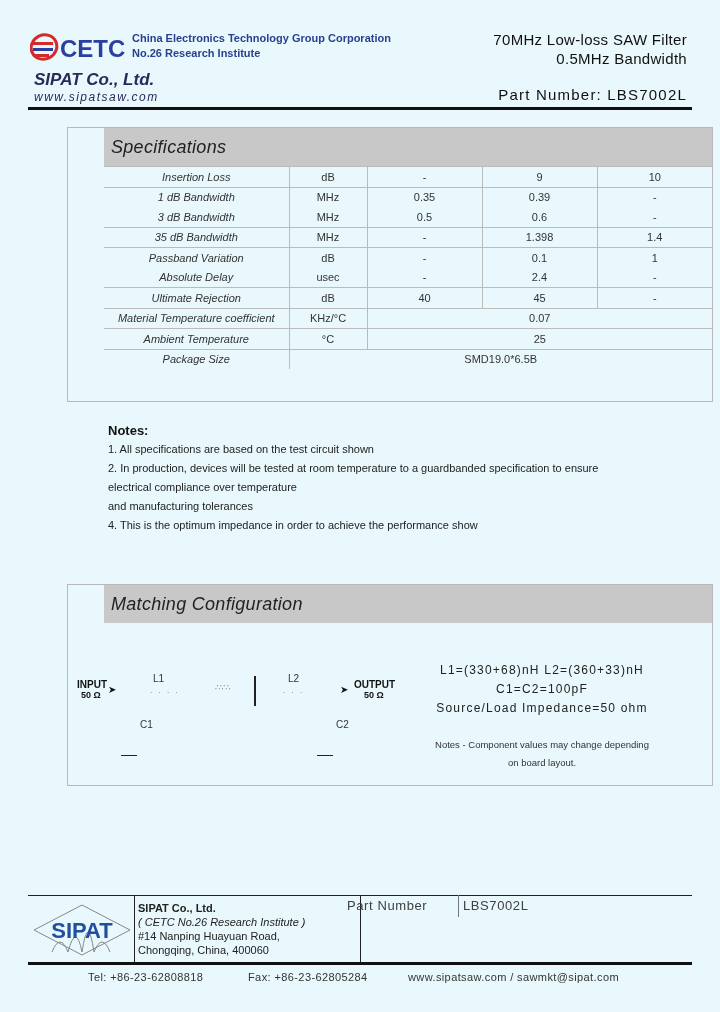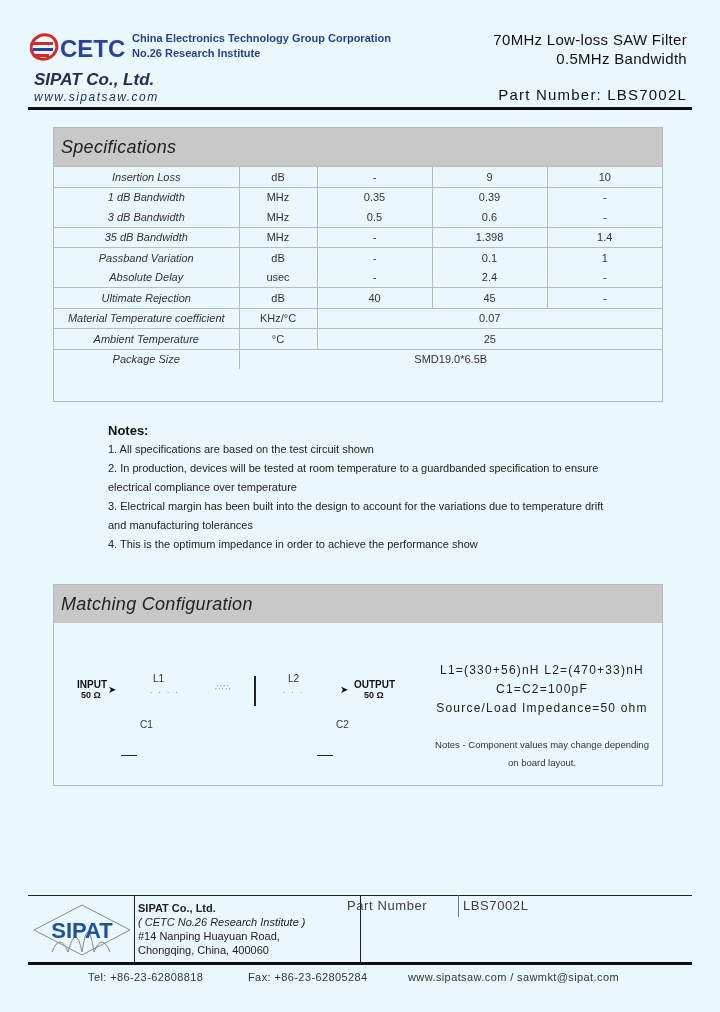--- a/index.html
+++ b/index.html
@@ -7,21 +7,21 @@
          font-family:"Liberation Sans", sans-serif; color:#111; }
   .abs { position:absolute; }
   
   .cetc-logo { left:30px; top:30px; width:100px; height:34px; }
   .cetc-line { font-size:11px; color:#2a3f8f; line-height:15px; left:132px;font-weight:bold; }
   .sipat-co { left:34px; top:70px; font-size:17px; font-weight:bold; font-style:italic; color:#2a2a5a; }
   .sipat-url { left:34px; top:90px; font-size:12px; font-style:italic; letter-spacing:1.5px; color:#2a2a5a; }
   .title-r { right:33px; font-size:15px; text-align:right; letter-spacing:0.3px; }
   .hdr-rule { left:28px; top:107px; width:664px; height:3px; background:#111; }
   
-  .section { left:53px; width:608px; border:1px solid #b9b9b9; background:#e8f8fc; }
+  .section { left:67px; width:608px; border:1px solid #b9b9b9; background:#e8f8fc;padding-left:36px; }
   .section-title { background:#c8c8c8; height:38px; line-height:38px; padding-left:7px;
                    font-size:18px; font-style:italic; color:#222; letter-spacing:0.3px; }
   table.spec { border-collapse:collapse; width:100%; font-size:11px; color:#333; }
   table.spec th { font-weight:bold; font-size:12px; color:#111; height:20px; }
   table.spec td, table.spec th { text-align:center; border-left:1px solid #bbb; padding:0; }
   table.spec td:first-child, table.spec th:first-child { border-left:none; font-style:italic; }
   table.spec tr.sep td { border-top:1px solid #bbb; }
   table.spec td { height:19.5px; }
   .notes { left:108px; top:421px; font-size:11px; color:#222; line-height:19px; }
   .notes-title { font-size:13px; font-weight:bold; color:#111; }
@@ -137,21 +137,20 @@
     </tr>
   </tbody>
     </table>
 </div>
 
 <div class="abs notes">
   <div class="notes-title">Notes:</div>
   <div>1. All specifications are based on the test circuit shown</div>
   <div>2. In production, devices will be tested at room temperature to a guardbanded specification to ensure</div>
   <div>electrical compliance over temperature</div>
-  <div>3. Electrical margin has been built into the design to account for the variations due to temperature drift</div>
   <div>and manufacturing tolerances</div>
   <div>4. This is the optimum impedance in order to achieve the performance show</div>
 </div>
 
 <div class="abs section" style="top:584px; height:200px;">
   <div class="section-title">Matching Configuration</div>
 </div>
 <div class="abs circuit-lbl" style="left:77px; top:679px; font-weight:bold; font-size:10px; color:#111">INPUT</div>
 <div class="abs circuit-lbl" style="left:81px; top:690px; font-weight:bold; font-size:9px; color:#111">50 Ω</div>
 <div class="abs" style="left:108px; top:684px; font-size:10px">➤</div>
@@ -161,21 +160,21 @@
 <div class="abs" style="left:254px; top:676px; width:2px; height:30px; background:#222"></div>
 <div class="abs circuit-lbl" style="left:288px; top:673px">L2</div>
 <div class="abs" style="left:283px; top:686px; font-size:8px; color:#666; letter-spacing:2px">. . .</div>
 <div class="abs" style="left:340px; top:684px; font-size:10px">➤</div>
 <div class="abs circuit-lbl" style="left:354px; top:679px; font-weight:bold; font-size:10px; color:#111">OUTPUT</div>
 <div class="abs circuit-lbl" style="left:364px; top:690px; font-weight:bold; font-size:9px; color:#111">50 Ω</div>
 <div class="abs circuit-lbl" style="left:140px; top:719px">C1</div>
 <div class="abs circuit-lbl" style="left:336px; top:719px">C2</div>
 <div class="abs" style="left:121px; top:755px; width:16px; height:1px; background:#222"></div>
 <div class="abs" style="left:317px; top:755px; width:16px; height:1px; background:#222"></div>
-<div class="abs formula" style="top:663px">L1=(330+56)nH   L2=(470+33)nH</div>
+<div class="abs formula" style="top:663px">L1=(330+68)nH   L2=(360+33)nH</div>
 <div class="abs formula" style="top:682px">C1=C2=100pF</div>
 <div class="abs formula" style="top:701px">Source/Load Impedance=50 ohm</div>
 <div class="abs cnote" style="top:739px">Notes - Component values may change depending</div>
 <div class="abs cnote" style="top:757px">on board layout.</div>
 
 <div class="abs f-rule-top"></div>
 <div class="abs" style="left:30px; top:902px; width:104px; height:55px">
   <svg width="104" height="55" viewBox="0 0 104 55">
     <polygon points="4,28 52,3 100,28 52,53" fill="none" stroke="#888" stroke-width="1"></polygon>
     <path d="M22,50 Q30,30 38,50 Q46,20 52,50 Q58,10 64,50 Q72,30 80,50" fill="none" stroke="#888" stroke-width="1"></path>

